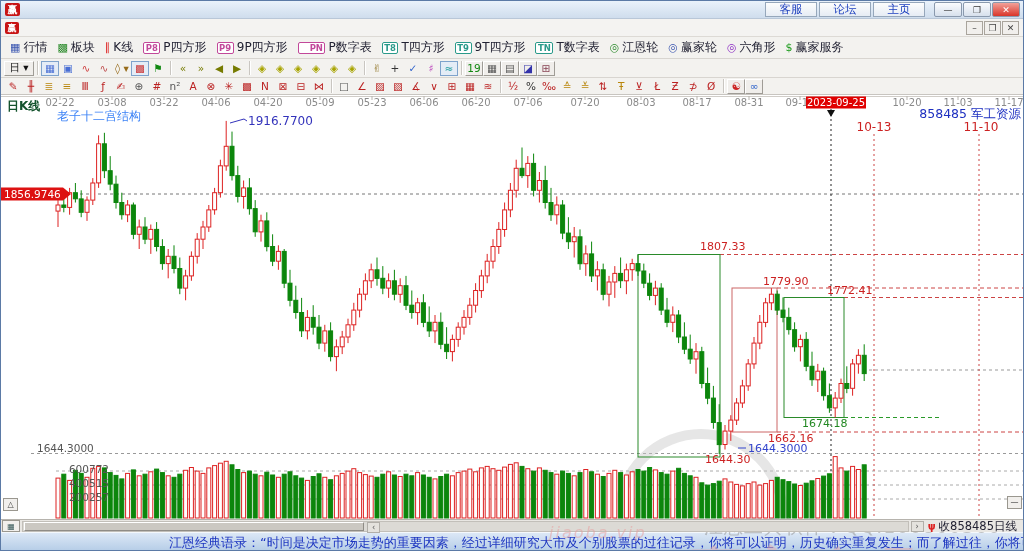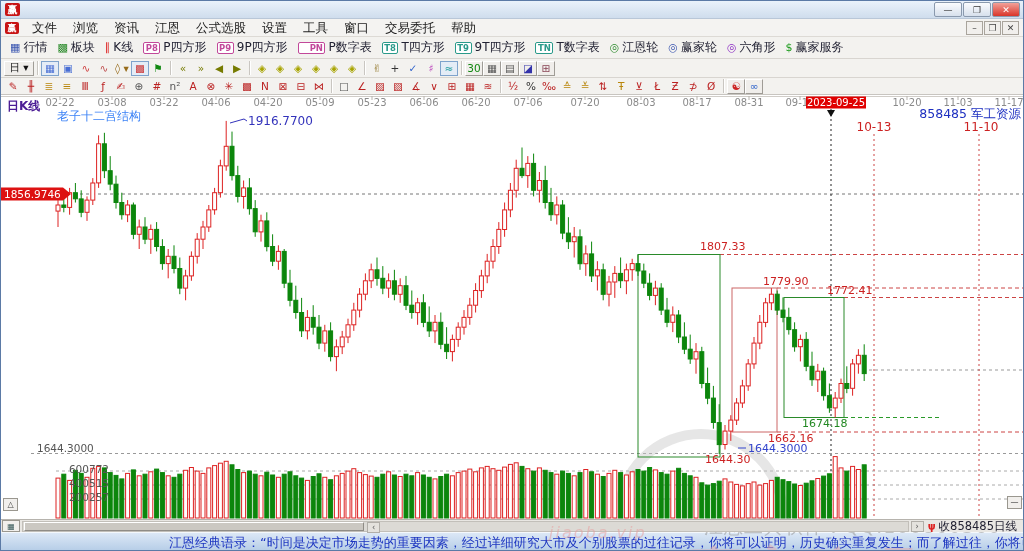--- a/index.html
+++ b/index.html
@@ -39,21 +39,21 @@
   .toolbar3{height:17px;background:#f3f2ef;border-bottom:1px solid #c8c5c0;display:flex;align-items:center;padding:0 3px;}
   .ibtn{min-width:18px;height:15px;display:flex;align-items:center;justify-content:center;font-size:10.5px;
         border:1px solid transparent;padding:0 1px;white-space:nowrap;}
   .ibtn.raised{background:#f0eeeb;border-color:#fff #9f9c96 #9f9c96 #fff;}
   .ibtn.active{background:#e4ecf6;border-color:#7fa3cc;}
   .vsep{width:1px;height:14px;background:#c9c6c1;margin:0 3px;box-shadow:1px 0 0 #fff;flex:none;}
   
   .chartwrap{position:relative;width:1024px;height:424px;background:#fff;}
   .chartwrap svg{position:absolute;left:0;top:0;}
   .ov{position:absolute;white-space:nowrap;}
-  .kline-label{left:6px;top:3px;font-size:12px;font-weight:bold;color:#4c1d95;}
+  .kline-label{left:6px;top:3px;font-size:12px;font-weight:bold;color:#14532d;}
   .structure-label{left:56px;top:13px;font-size:12px;color:#3b82f6;}
   .symbol-label{right:4px;top:11px;font-size:12.5px;color:#1d2fc0;}
   .wm-qq{left:703px;top:419px;font-size:19px;color:rgba(150,150,150,.55);letter-spacing:1px;}
   .wm-brand{left:688px;top:442px;font-size:54px;font-weight:bold;color:rgba(232,166,166,.45);letter-spacing:4px;}
   .tinybtn{position:absolute;width:15px;height:13px;border:1px solid #9a978f;background:#f1efec;font-size:8px;
            color:#444;display:flex;align-items:center;justify-content:center;}
   
   .scrollrow{height:13px;background:#e9e7e3;border-top:1px solid #b6b3ad;display:flex;align-items:center;position:relative;}
   .gridbtn{width:18px;height:12px;border:1px solid #9a978f;background:#f1efec;font-size:8px;color:#355;
            display:flex;align-items:center;justify-content:center;margin-left:1px;}
@@ -72,41 +72,34 @@
           color:rgba(230,160,160,.55);letter-spacing:2px;z-index:5;}
 </style>
 </head>
 <body>
 
 <div id="app">
 
   <div class="titlebar">
     <div class="app-logo">赢</div>
     <div class="tb-spacer"></div>
+    <div id="linkbtns" style="display: flex;">
+        <div class="link-btn">客服</div>
+        <div class="link-btn">论坛</div>
+        <div class="link-btn">主页</div>
+      </div>
     <div class="winbtns">
       <div class="wbtn">—</div>
       <div class="wbtn">❐</div>
       <div class="wbtn close">✕</div>
     </div>
   </div>
 
   <div class="menubar">
     <div class="menu-logo">赢</div>
-    <div id="menuitems" style="display:flex;">
-        <div class="menu-item">文件</div>
-        <div class="menu-item">浏览</div>
-        <div class="menu-item">资讯</div>
-        <div class="menu-item">江恩</div>
-        <div class="menu-item">公式选股</div>
-        <div class="menu-item">设置</div>
-        <div class="menu-item">工具</div>
-        <div class="menu-item">窗口</div>
-        <div class="menu-item">交易委托</div>
-        <div class="menu-item">帮助</div>
-      </div>
     <div class="tb-spacer"></div>
     <div class="mdi" id="mdibtns">
         <div class="mdibtn">–</div>
         <div class="mdibtn">❐</div>
         <div class="mdibtn">✕</div>
       </div>
   </div>
 
   <div class="toolbar1" id="toolbar1">
       <div class="tb1-item">
@@ -185,21 +178,21 @@
       <div class="ibtn" style="color: rgb(168, 164, 0);">◈</div>
       <div class="ibtn" style="color: rgb(168, 164, 0);">◈</div>
       <div class="ibtn" style="color: rgb(168, 164, 0);">◈</div>
       <div class="vsep"></div>
       <div class="ibtn" style="color: rgb(138, 109, 26);">✌</div>
       <div class="ibtn" style="color: rgb(51, 51, 51);">+</div>
       <div class="ibtn" style="color: rgb(51, 102, 204);">✓</div>
       <div class="ibtn" style="color: rgb(187, 68, 187);">♯</div>
       <div class="ibtn active" style="color: rgb(26, 154, 154);">≈</div>
       <div class="vsep"></div>
-      <div class="ibtn raised" style="color: rgb(17, 136, 17);">30</div>
+      <div class="ibtn raised" style="color: rgb(17, 136, 17);">19</div>
       <div class="ibtn raised" style="color: rgb(85, 85, 85);">▦</div>
       <div class="ibtn raised" style="color: rgb(85, 85, 85);">▤</div>
       <div class="ibtn raised" style="color: rgb(51, 51, 170);">◪</div>
       <div class="ibtn raised" style="color: rgb(136, 68, 85);">⊞</div>
     </div>
   <div class="toolbar3" id="toolbar3">
       <div class="ibtn" style="color: rgb(187, 34, 34);">✎</div>
       <div class="ibtn" style="color: rgb(187, 34, 34);">╫</div>
       <div class="ibtn" style="color: rgb(184, 134, 11);">≣</div>
       <div class="ibtn" style="color: rgb(184, 134, 11);">≡</div>

